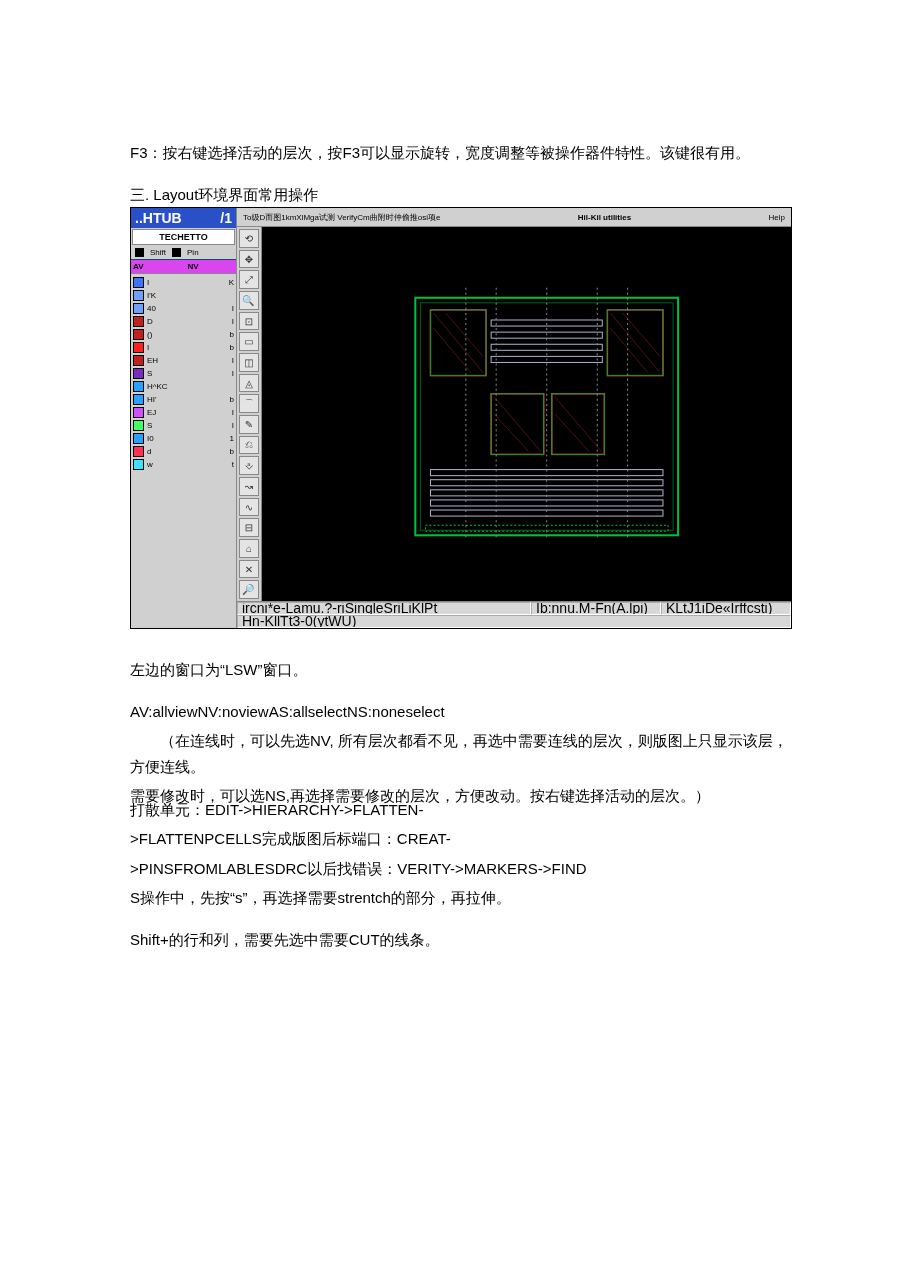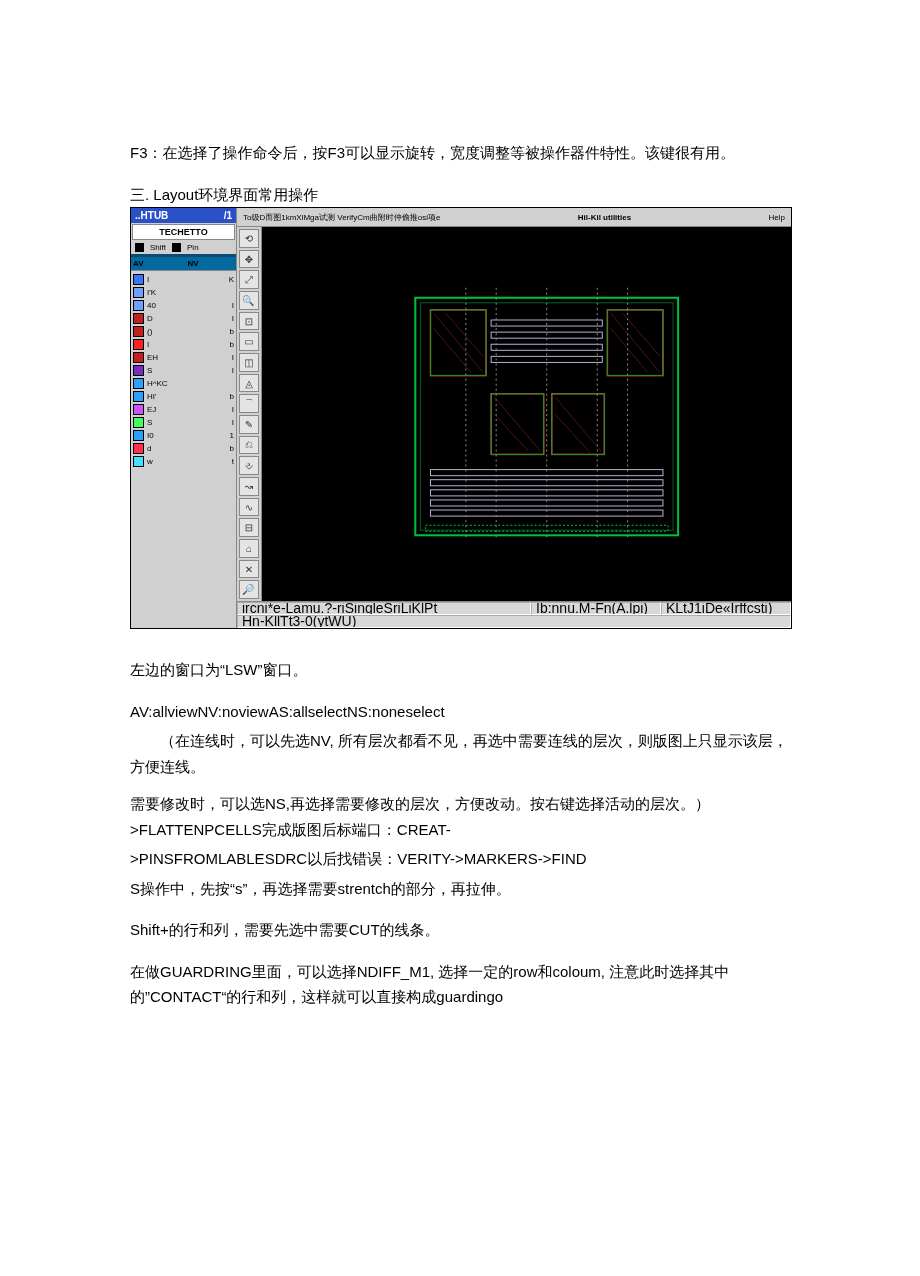--- a/index.html
+++ b/index.html
@@ -39,21 +39,21 @@
     left: 0; top: 0;
     width: 106px;
     height: 100%;
     background: #d0d0d0;
     border-right: 1px solid #888;
     box-sizing: border-box;
   }
   .lsw-header {
     background: #2a50c8;
     color: #fff;
-    font-size: 10px;
+    font-size: 14px;
     font-weight: bold;
     padding: 2px 4px;
     display: flex;
     justify-content: space-between;
   }
   .lsw-title {
     background: #fff;
     color: #000;
     font-size: 9px;
     font-weight: bold;
@@ -70,22 +70,22 @@
     align-items: center;
   }
   .lsw-cat .box { width: 7px; height: 7px; border:1px solid #000; display:inline-block; }
   .lsw-cat .box.filled { background:#000; }
   .lsw-avrow {
     display: flex;
     justify-content: space-around;
     padding: 2px 2px;
     font-size: 8px;
     font-weight: bold;
-    background: #0369a1;
-    border-top:3px solid #0c4a6e;
+    background: #d946ef;
+    border-top:1px solid #0c4a6e;
     border-bottom:1px solid #888;
     gap:44px;
   }
   .layer-list {
     padding: 2px;
   }
   .layer-row {
     display: flex;
     align-items: center;
     gap: 3px;
@@ -178,21 +178,21 @@
     border:1px inset #fff;
     background:#d8d8d8;
     white-space:nowrap;
     overflow:hidden;
   }
 </style>
 </head>
 <body>
 
 <div class="page">
-  <p class="para">F3：在选择了操作命令后，按F3可以显示旋转，宽度调整等被操作器件特性。该键很有用。</p>
+  <p class="para">F3：按右键选择活动的层次，按F3可以显示旋转，宽度调整等被操作器件特性。该键很有用。</p>
   <p class="section-title">三. Layout环境界面常用操作</p>
 
   <div class="screenshot">
 
     <div class="lsw">
       <div class="lsw-header">
         <span>..HTUB</span>
         <span>/1</span>
       </div>
       <div class="lsw-title">TECHETTO</div>
@@ -370,20 +370,20 @@
           <div class="status-cell">Ib:nnu.M-Fn(A.lpi)</div>
           <div class="status-cell">KLtJ1iDe«Irffcsti)</div>
         </div>
         <div class="status-bottom">Hn-KllTt3-0(ytWU)</div>
       </div>
     </div>
   </div>
 
   <p class="para">左边的窗口为“LSW”窗口。</p>
   <p class="para" style="margin-bottom:4px">AV:allviewNV:noviewAS:allselectNS:noneselect</p>
-  <p class="para" style="margin-bottom:12px; text-indent:2em;">（在连线时，可以先选NV, 所有层次都看不见，再选中需要连线的层次，则版图上只显示该层，方便连线。</p>
+  <p class="para" style="margin-bottom:4px; text-indent:2em;">（在连线时，可以先选NV, 所有层次都看不见，再选中需要连线的层次，则版图上只显示该层，方便连线。</p>
   <p class="para" style="margin-bottom:0px">需要修改时，可以选NS,再选择需要修改的层次，方便改动。按右键选择活动的层次。）</p>
+  <p class="para" style="margin-top:-12px;margin-bottom:4px">打散单元：EDIT-&gt;HIERARCHY-&gt;FLATTEN-</p>
   <p class="para" style="margin-bottom:4px">&gt;FLATTENPCELLS完成版图后标端口：CREAT-</p>
   <p class="para" style="margin-bottom:4px">&gt;PINSFROMLABLESDRC以后找错误：VERITY-&gt;MARKERS-&gt;FIND</p>
   <p class="para">S操作中，先按“s”，再选择需要strentch的部分，再拉伸。</p>
   <p class="para">Shift+的行和列，需要先选中需要CUT的线条。</p>
-  <p class="para">在做GUARDRING里面，可以选择NDIFF_M1, 选择一定的row和coloum, 注意此时选择其中的”CONTACT“的行和列，这样就可以直接构成guardingo</p>
 </div>
 
 </body></html>

